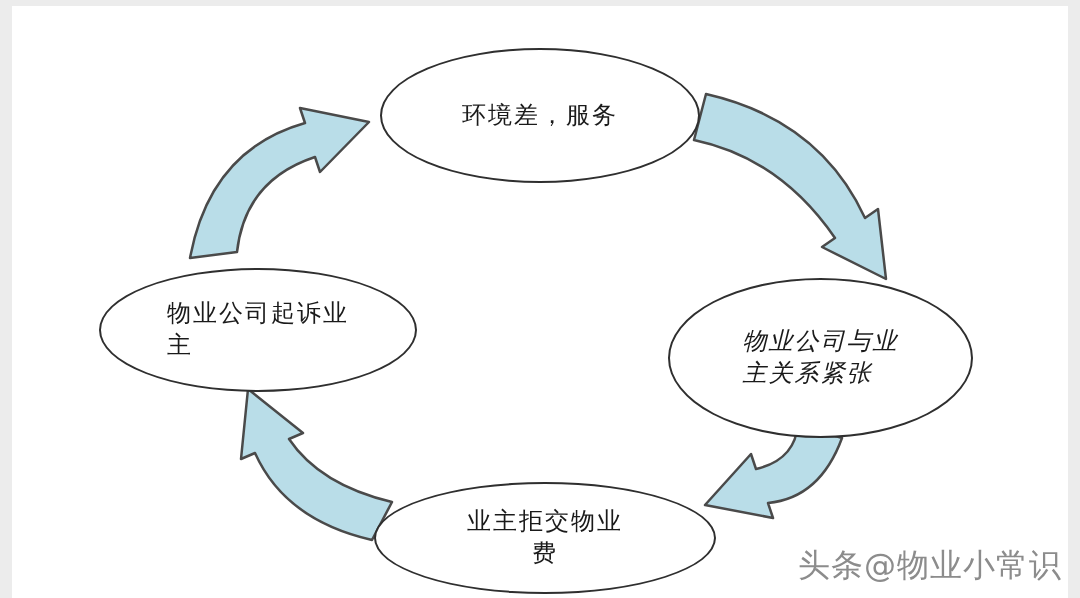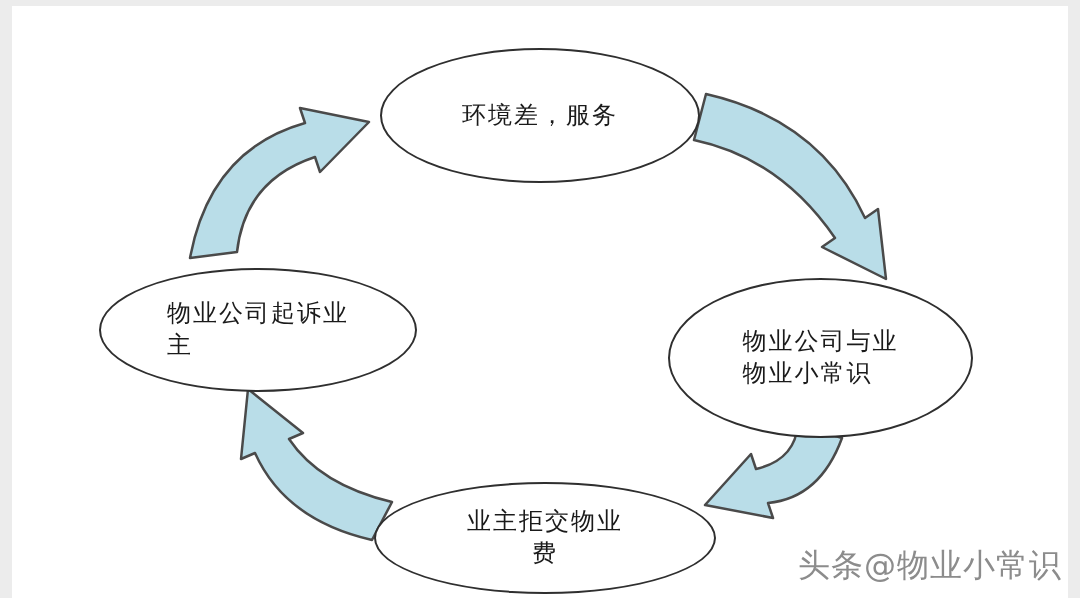--- a/index.html
+++ b/index.html
@@ -37,21 +37,21 @@
     color:var(--text,#1a1a1a);
     font-size:24px;
     font-weight:500;
     line-height:1.32;
     letter-spacing:2px;
   }
   .align-left{text-align:left;}
   .align-center{text-align:center;}
 
   .node-top{left:380px;top:48px;width:320px;height:135px;}
-  .node-right{left:668px;top:278px;width:305px;height:160px;}
+  .node-right{left:668px;top:278px;width:305px;height:160px;font-style:italic;}
   .node-bottom{left:374px;top:482px;width:342px;height:112px;}
   .node-left{left:99px;top:268px;width:318px;height:124px;}
 
   .watermark{
     position:absolute;
     right:18px;bottom:10px;
     font-size:32px;
     color:var(--watermark,#8c8c8c);
     letter-spacing:1px;
   }
@@ -70,21 +70,21 @@
 
   <div class="node node-top">
     <div class="node-label align-left">
       <div>环境差，服务</div>
     </div>
   </div>
 
   <div class="node node-right">
     <div class="node-label align-left">
       <div>物业公司与业</div>
-      <div>物业小常识</div>
+      <div>主关系紧张</div>
     </div>
   </div>
 
   <div class="node node-bottom">
     <div class="node-label align-center">
       <div>业主拒交物业</div>
       <div>费</div>
     </div>
   </div>
 

